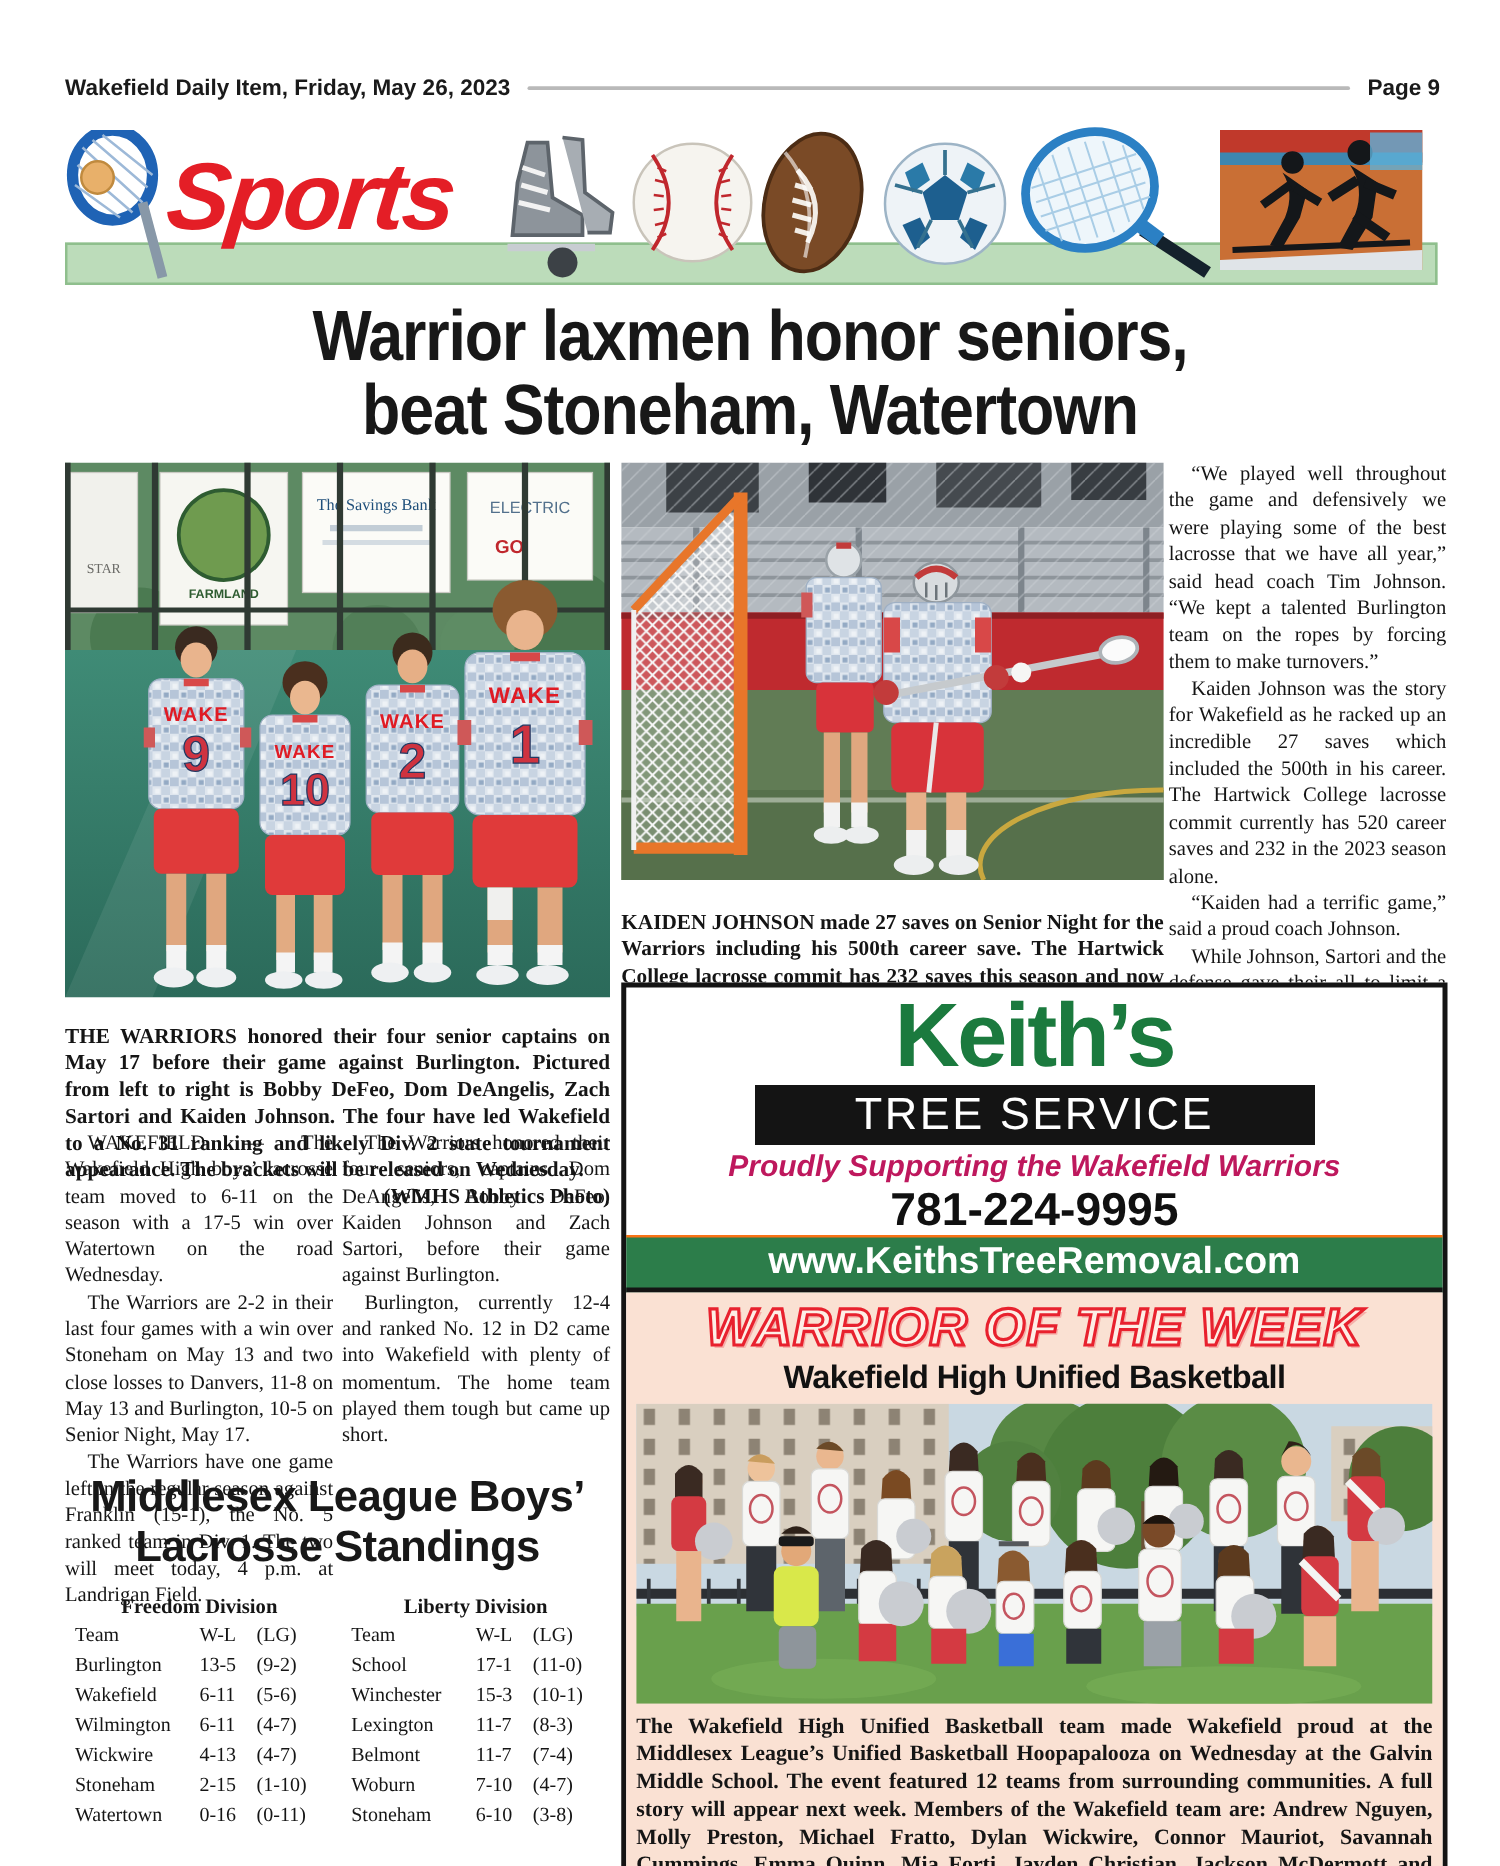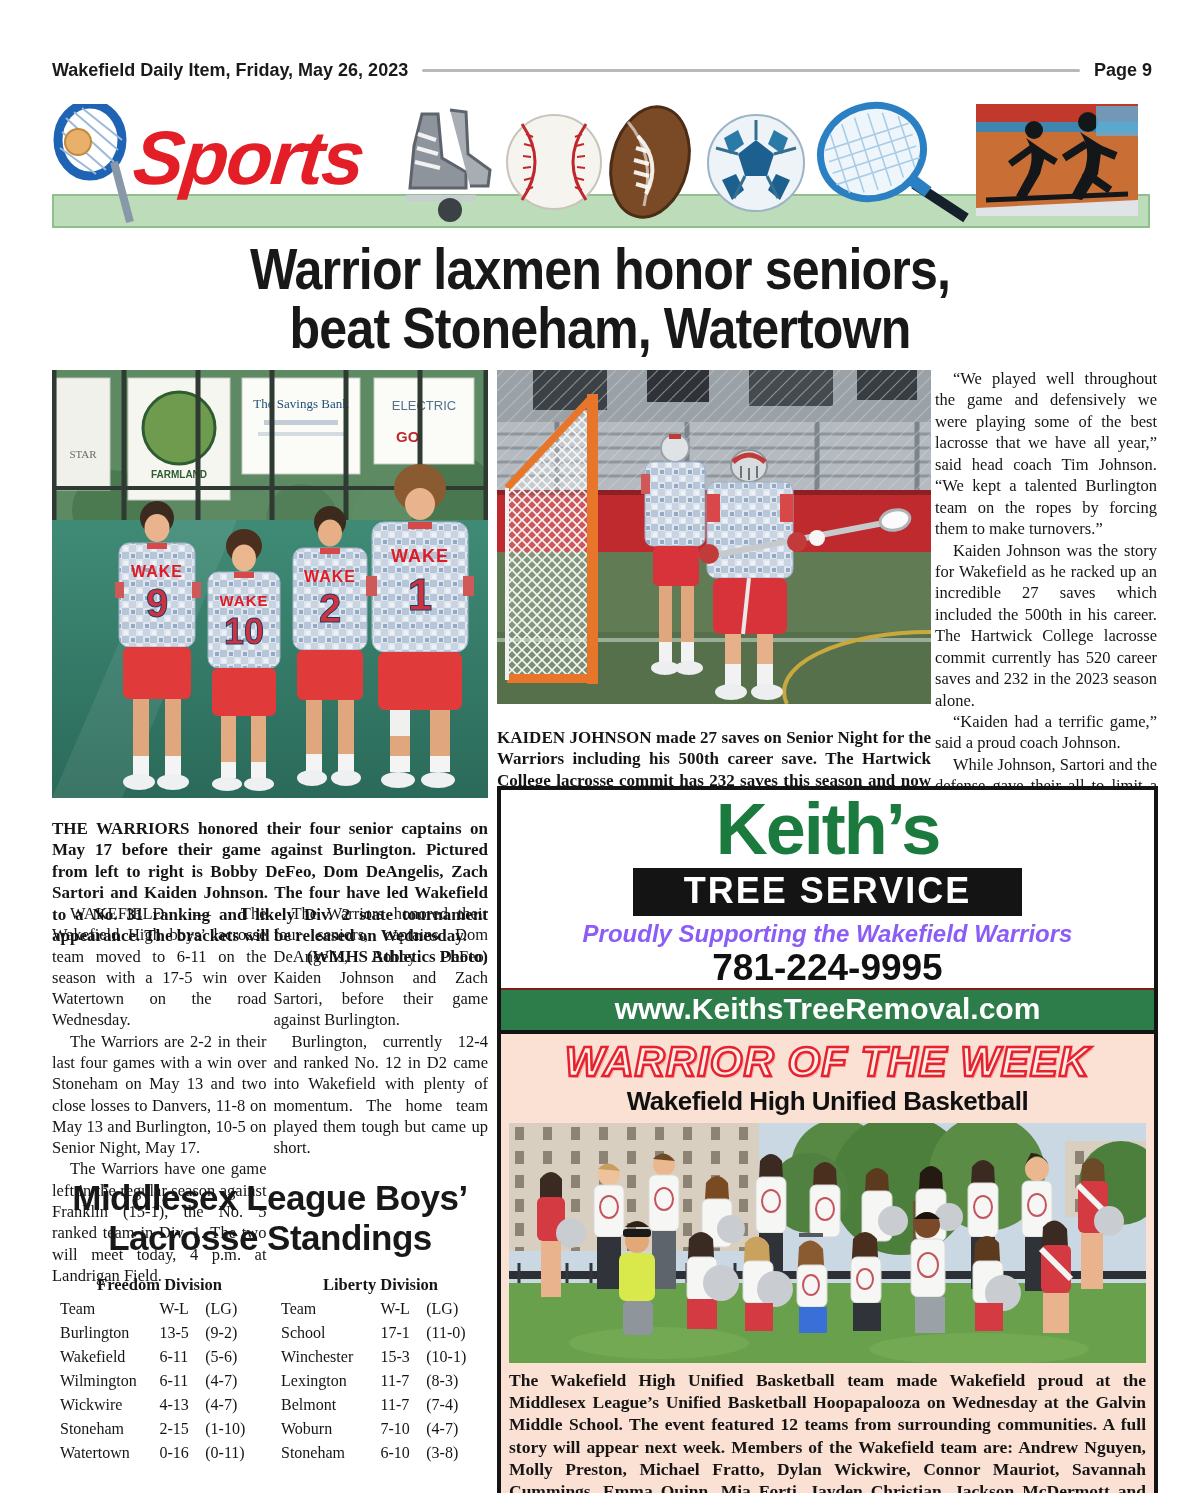--- a/index.html
+++ b/index.html
@@ -53,26 +53,26 @@
   .srow{display:flex;}
   .srow .c1{width:50%;}
   .srow .c2{width:23%;}
   .srow .c3{width:27%;}
 
   
   #adblock{position:absolute;left:497px;top:786px;width:661px;border:4px solid #141414;box-sizing:border-box;background:#fff;}
   #keiths{text-align:center;padding-top:2px;}
   #keiths .brand{font-family:"Liberation Sans",sans-serif;font-weight:bold;font-size:72px;line-height:1.05;
       color:#1b7a3e;letter-spacing:-2px;}
-  #keiths .bar{margin:0 auto;width:389px;background:#141414;color:#fff;font-family:"Liberation Sans",sans-serif;
-      font-weight:bold;font-size:36px;letter-spacing:2px;padding:2px 0 4px;}
-  #keiths .tag{font-family:"Liberation Sans",sans-serif;font-style:italic;font-weight:bold;font-size:24px;margin-top:4px;color:#8b5cf6;}
+  #keiths .bar{margin:0 auto;width:448px;background:#141414;color:#fff;font-family:"Liberation Sans",sans-serif;
+      font-weight:normal;font-size:36px;letter-spacing:2px;padding:2px 0 4px;}
+  #keiths .tag{font-family:"Liberation Sans",sans-serif;font-style:italic;font-weight:bold;font-size:24px;margin-top:4px;color:#be185d;}
   #keiths .phone{font-family:"Liberation Sans",sans-serif;font-weight:bold;font-size:37px;line-height:1.1;color:#101010;}
   #webbar{background:#2c7d4a;color:#fff;font-family:"Liberation Sans",sans-serif;font-weight:bold;
-      font-size:30px;text-align:center;padding:2px 0 4px;border-top:2px solid #7f1d1d;border-bottom:4px solid #141414;}
+      font-size:30px;text-align:center;padding:2px 0 4px;border-top:2px solid #f97316;border-bottom:4px solid #141414;}
   #wow{background:#fae1d3;text-align:center;padding:6px 8px 8px;}
   #wow .wow-title{font-family:"Liberation Sans",sans-serif;font-style:italic;font-weight:bold;font-size:42px;
       color:#fdeee6;-webkit-text-stroke:2.5px #e8212e;letter-spacing:1px;line-height:1.05;
       text-shadow:2px 2px 0 rgba(232,33,46,.25);}
   #wow .wow-sub{font-family:"Liberation Sans",sans-serif;font-weight:bold;font-size:26px;color:#111;
       letter-spacing:-.5px;margin:2px 0 6px;}
   #wow .wow-cap{font-weight:bold;font-size:17.5px;line-height:1.26;text-align:justify;text-align-last:center;margin-top:6px;}
 </style>
 </head>
 <body>

